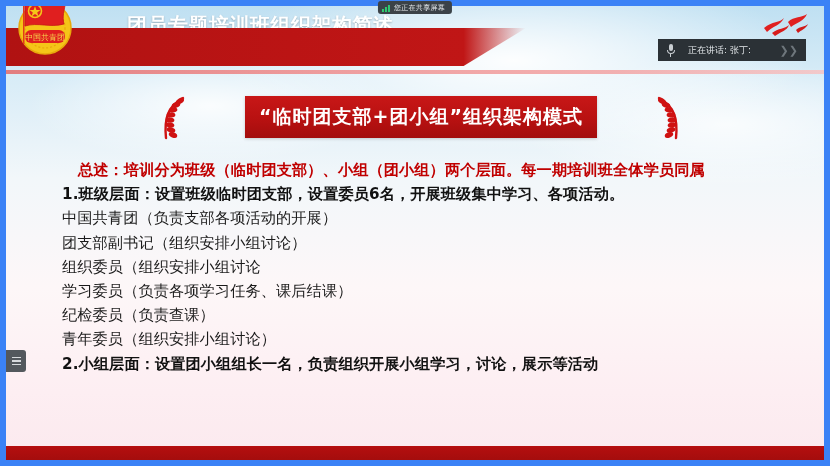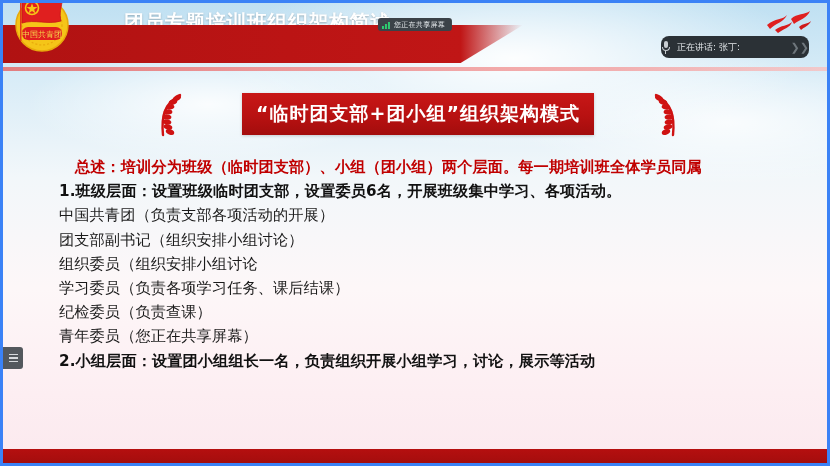--- a/index.html
+++ b/index.html
@@ -5,21 +5,21 @@
   * { margin:0; padding:0; box-sizing:border-box; }
   html,body { width:830px; height:466px; overflow:hidden; }
   body {
     font-family:"DejaVu Sans","Liberation Sans",sans-serif;
     background:#ffffff;
   }
 
   
   #share-frame{
     position:absolute; left:0; top:0; width:830px; height:466px;
-    border:3px solid #3b82f6;
+    border:6px solid #3b82f6;
     background:#eef6fb;
     overflow:hidden;
   }
 
   
   #slide-bg{
     position:absolute; left:0; top:0; right:0; bottom:0;
     background:
       radial-gradient(ellipse 420px 130px at 62% 12%, rgba(255,255,255,.95), rgba(255,255,255,0) 70%),
       radial-gradient(ellipse 260px 80px at 25% 22%, rgba(255,255,255,.85), rgba(255,255,255,0) 70%),
@@ -27,35 +27,34 @@
       linear-gradient(180deg,#bfe0f2 0%, #d8ecf7 16%, #f2f7fa 38%, #fdf7f8 62%, #fdeef2 85%, #fbe9ee 100%);
   }
 
   
   #share-pill{
     position:absolute; top:1px; left:50%; transform:translateX(-50%);
     height:13px; padding:0 7px 0 4px;
     background:#3b4248; border-radius:3px;
     display:flex; align-items:center; gap:4px;
     z-index:40;
-    margin-top:17px;
   }
   #share-pill .bars{ display:flex; align-items:flex-end; gap:1px; height:8px; }
   #share-pill .bars i{ width:2px; background:#2ecc71; display:block; }
   #share-pill .bars i:nth-child(1){height:3px}
   #share-pill .bars i:nth-child(2){height:5px}
   #share-pill .bars i:nth-child(3){height:7px}
   #share-pill .txt{ color:#e9edf0; font-size:7px; letter-spacing:.3px; white-space:nowrap; }
 
   
   #speaking{
     position:absolute; top:33px; right:18px;
-    height:22px; min-width:148px; padding:0 0;
-    background:#2b3136; border-radius:8px;
-    display:flex; align-items:center; gap:7px;
+    height:22px; min-width:148px; padding:0 8px;
+    background:#2b3136; border-radius:0;
+    display:flex; align-items:center; gap:13px;
     z-index:40;
   }
   #speaking .mic{ width:9px; height:13px; position:relative; flex:0 0 auto; }
   #speaking .mic .cap{
     position:absolute; left:2.5px; top:0; width:4px; height:7px;
     background:#c9ced2; border-radius:2px;
   }
   #speaking .mic .arc{
     position:absolute; left:0.5px; top:6px; width:8px; height:4px;
     border:1.2px solid #c9ced2; border-top:none;
@@ -224,21 +223,21 @@
   </div>
 
   <div id="body-text">
     <div class="line red">总述：培训分为班级（临时团支部）、小组（团小组）两个层面。每一期培训班全体学员同属</div>
     <div class="line bold">1.班级层面：设置班级临时团支部，设置委员6名，开展班级集中学习、各项活动。</div>
     <div class="line">中国共青团（负责支部各项活动的开展）</div>
     <div class="line">团支部副书记（组织安排小组讨论）</div>
     <div class="line">组织委员（组织安排小组讨论</div>
     <div class="line">学习委员（负责各项学习任务、课后结课）</div>
     <div class="line">纪检委员（负责查课）</div>
-    <div class="line">青年委员（您正在共享屏幕）</div>
+    <div class="line">青年委员（组织安排小组讨论）</div>
     <div class="line bold">2.小组层面：设置团小组组长一名，负责组织开展小组学习，讨论，展示等活动</div>
   </div>
 
   <div id="bottom-bar"></div>
 
   <div id="left-panel-toggle">
     <span class="rows">
       <span></span>
         <span></span>
         <span></span>

